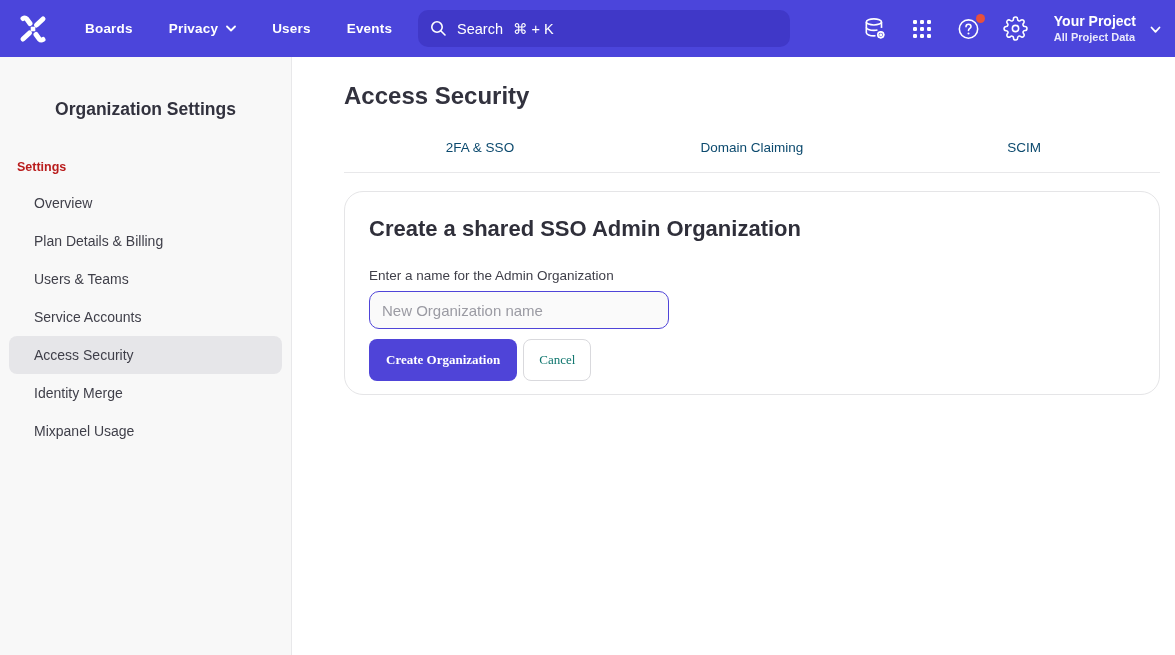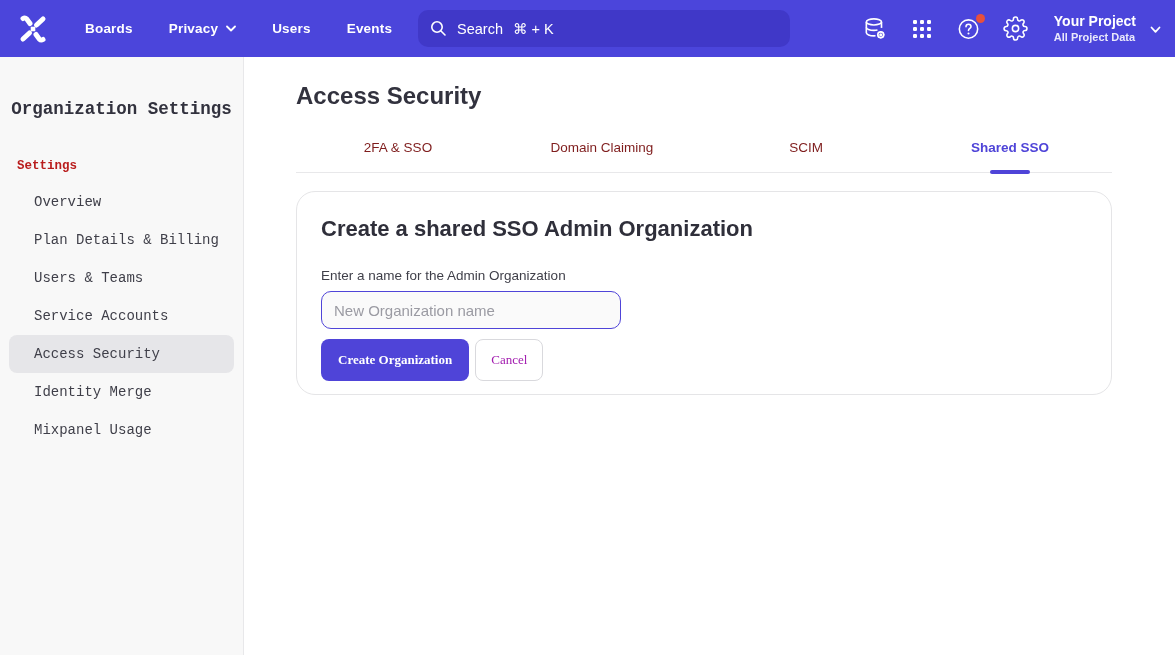--- a/index.html
+++ b/index.html
@@ -72,25 +72,24 @@
   .project-texts { display: flex; flex-direction: column; align-items: flex-start; }
   .project-name { font-size: 14px; font-weight: bold; color: #fff; line-height: 17px; }
   .project-sub { font-size: 11px; font-weight: bold; color: rgba(255,255,255,0.88); line-height: 14px; }
   .project .chev { margin-left: 14px; }
 
   
   .page { display: flex; height: 598px; }
 
   
   .sidebar {
-    width: 244px; height: 100%;
+    width: 292px; height: 100%;
     background: #F8F8F8;
     border-right: 1px solid #E8E8EA;
     flex-shrink: 0;
-    font-family: Liberation Mono, monospace;
   }
   .sidebar-title {
     margin-top: 42px;
     text-align: center;
     font-size: 17.5px; font-weight: bold;
     color: #32323E;
   }
   .sidebar-section {
     margin: 40px 0 10px 17px;
     font-size: 12.5px; font-weight: bold;
@@ -119,21 +118,21 @@
   .tabs {
     width: 816px;
     margin-top: 30px;
     display: flex;
     border-bottom: 1px solid #E8E8EA;
   }
   .tab {
     flex: 1;
     text-align: center;
     font-size: 13.5px;
-    color: #7f1d1d;
+    color: #0c4a6e;
     padding-bottom: 17px;
     position: relative;
     cursor: pointer;
   }
   .tab.active { color: #4F44D8; font-weight: bold; }
   .tab.active .tab-underline {
     position: absolute;
     bottom: -2px; left: 50%;
     transform: translateX(-50%);
     width: 40px; height: 4px;
@@ -185,21 +184,21 @@
   .btn-primary {
     background: #4F44D8;
     color: #fff;
     border: none;
     font-weight: bold;
     padding: 0 17px;
     margin-right: 6px;
   }
   .btn-secondary {
     background: #fff;
-    color: #a21caf;
+    color: #0f766e;
     border: 1px solid #D9D9DD;
     padding: 0 15px;
   }
 </style>
 </head>
 <body>
 
 <div class="topbar">
   <div class="logo">
     <svg width="34" height="32" viewBox="0 0 32 32" fill="none">
@@ -330,24 +329,20 @@
     <div class="tabs">
       <div class="tab">
         <span>2FA &amp; SSO</span>
       </div>
       <div class="tab">
         <span>Domain Claiming</span>
       </div>
       <div class="tab">
         <span>SCIM</span>
       </div>
-      <div class="tab active">
-        <span>Shared SSO</span>
-        <span class="tab-underline"></span>
-      </div>
     </div>
 
     <div class="card">
       <div class="card-title">Create a shared SSO Admin Organization</div>
       <div class="field-label">Enter a name for the Admin Organization</div>
       <input class="org-input" type="text" placeholder="New Organization name" style="">
       <div class="btn-row">
         <button class="btn btn-primary">Create Organization</button>
         <button class="btn btn-secondary">Cancel</button>
       </div>

